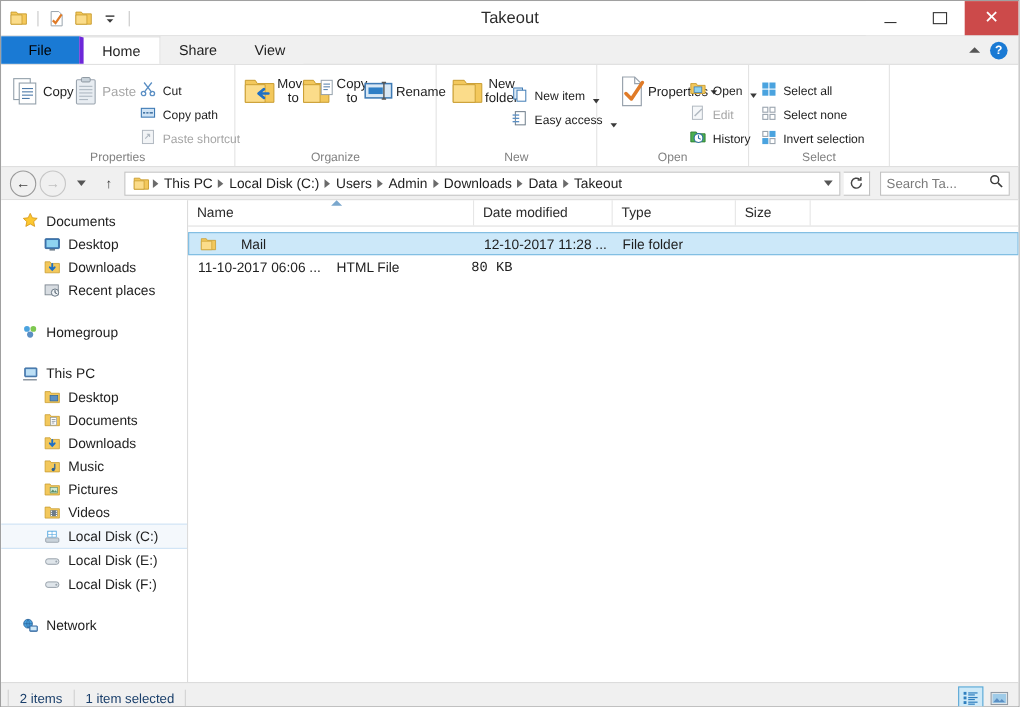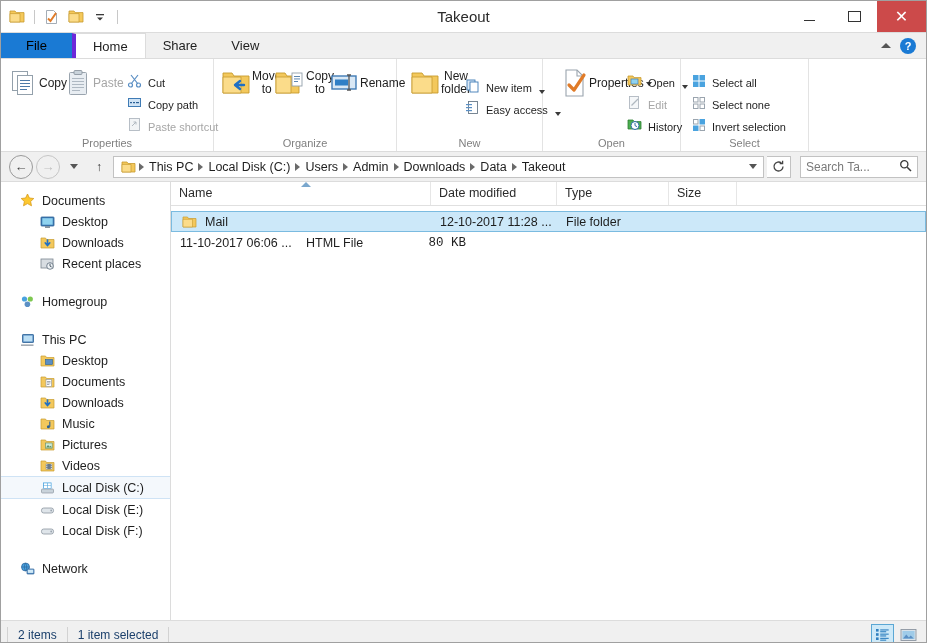--- a/index.html
+++ b/index.html
@@ -372,21 +372,21 @@
     border: 1px solid #7bbbe0;
   }
   .cell {
     font-size: 12.5px;
     color: #1e1e1e;
     padding-left: 8px;
     box-sizing: border-box;
     white-space: nowrap;
     overflow: hidden;
   }
-  .cell.name { display: flex; align-items: center; gap: 8px; padding-left: 10px; }
+  .cell.name { display: flex; align-items: center; gap: 22px; padding-left: 10px; }
   .cell.size { text-align: right; padding-right: 12px; padding-left: 0; font-family: Liberation Mono, monospace; }
 
   
   .statusbar {
     height: 27px;
     background: #f0f0f0;
     border-top: 1px solid #dcdcdc;
     display: flex;
     align-items: center;
     padding: 0 6px;

